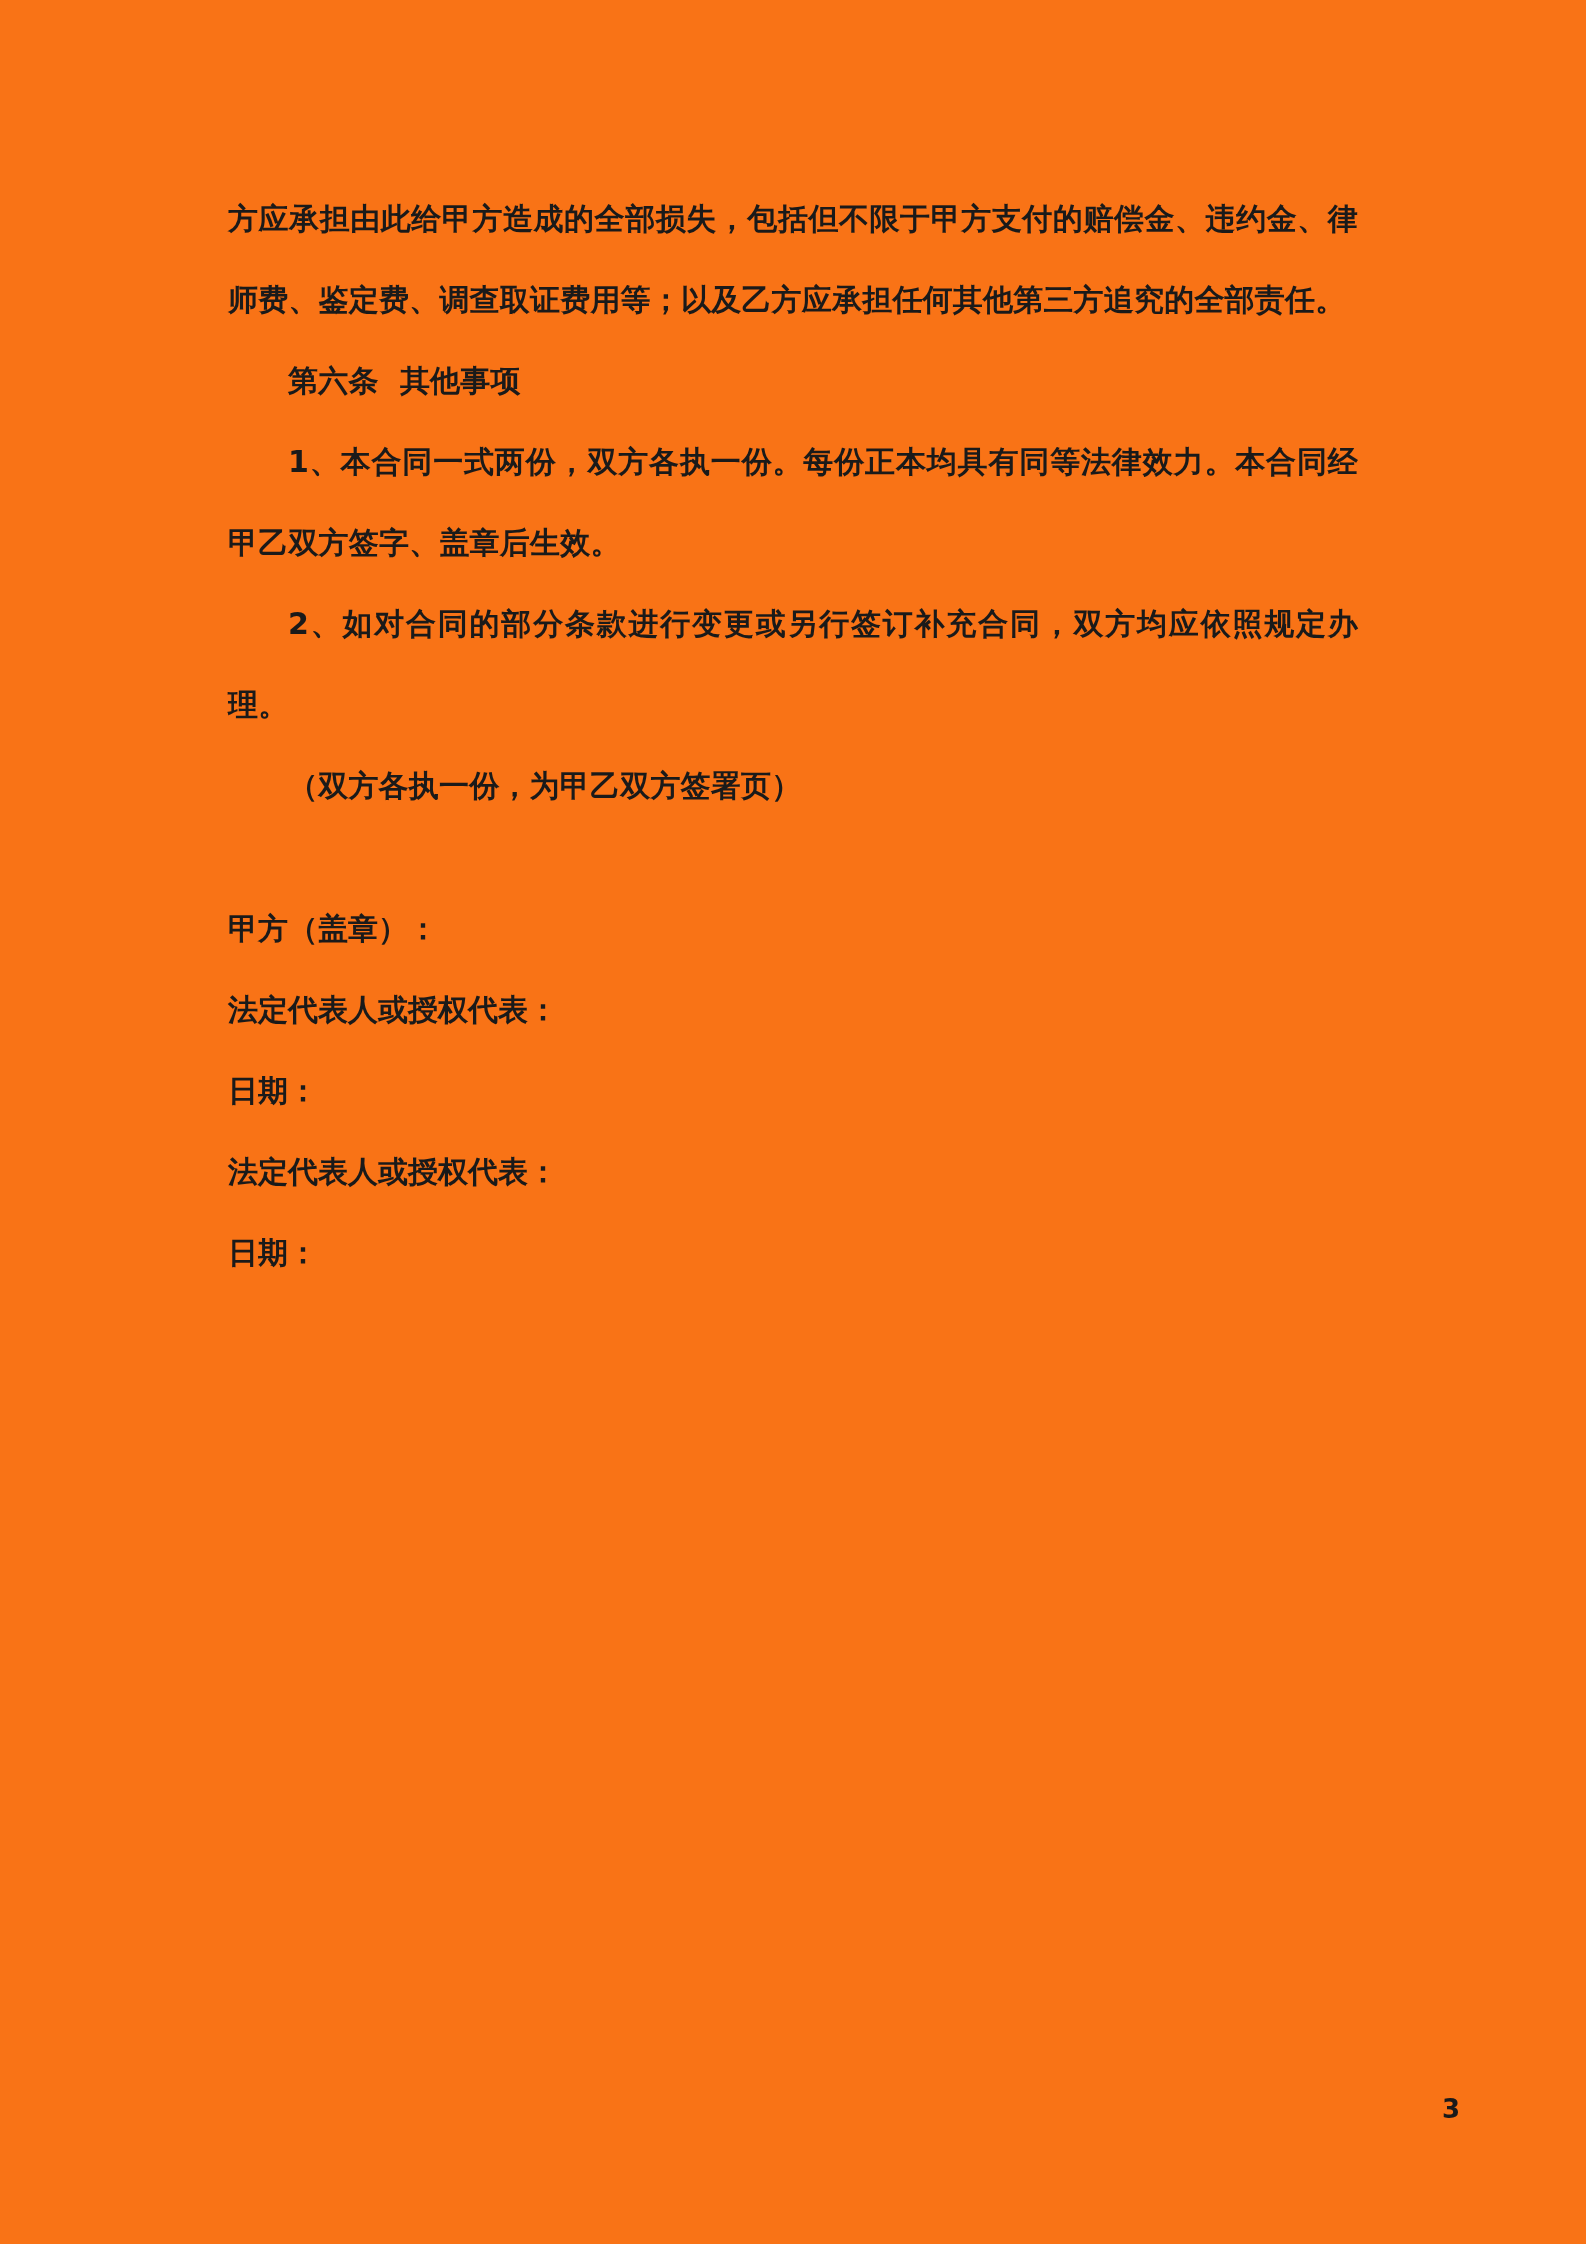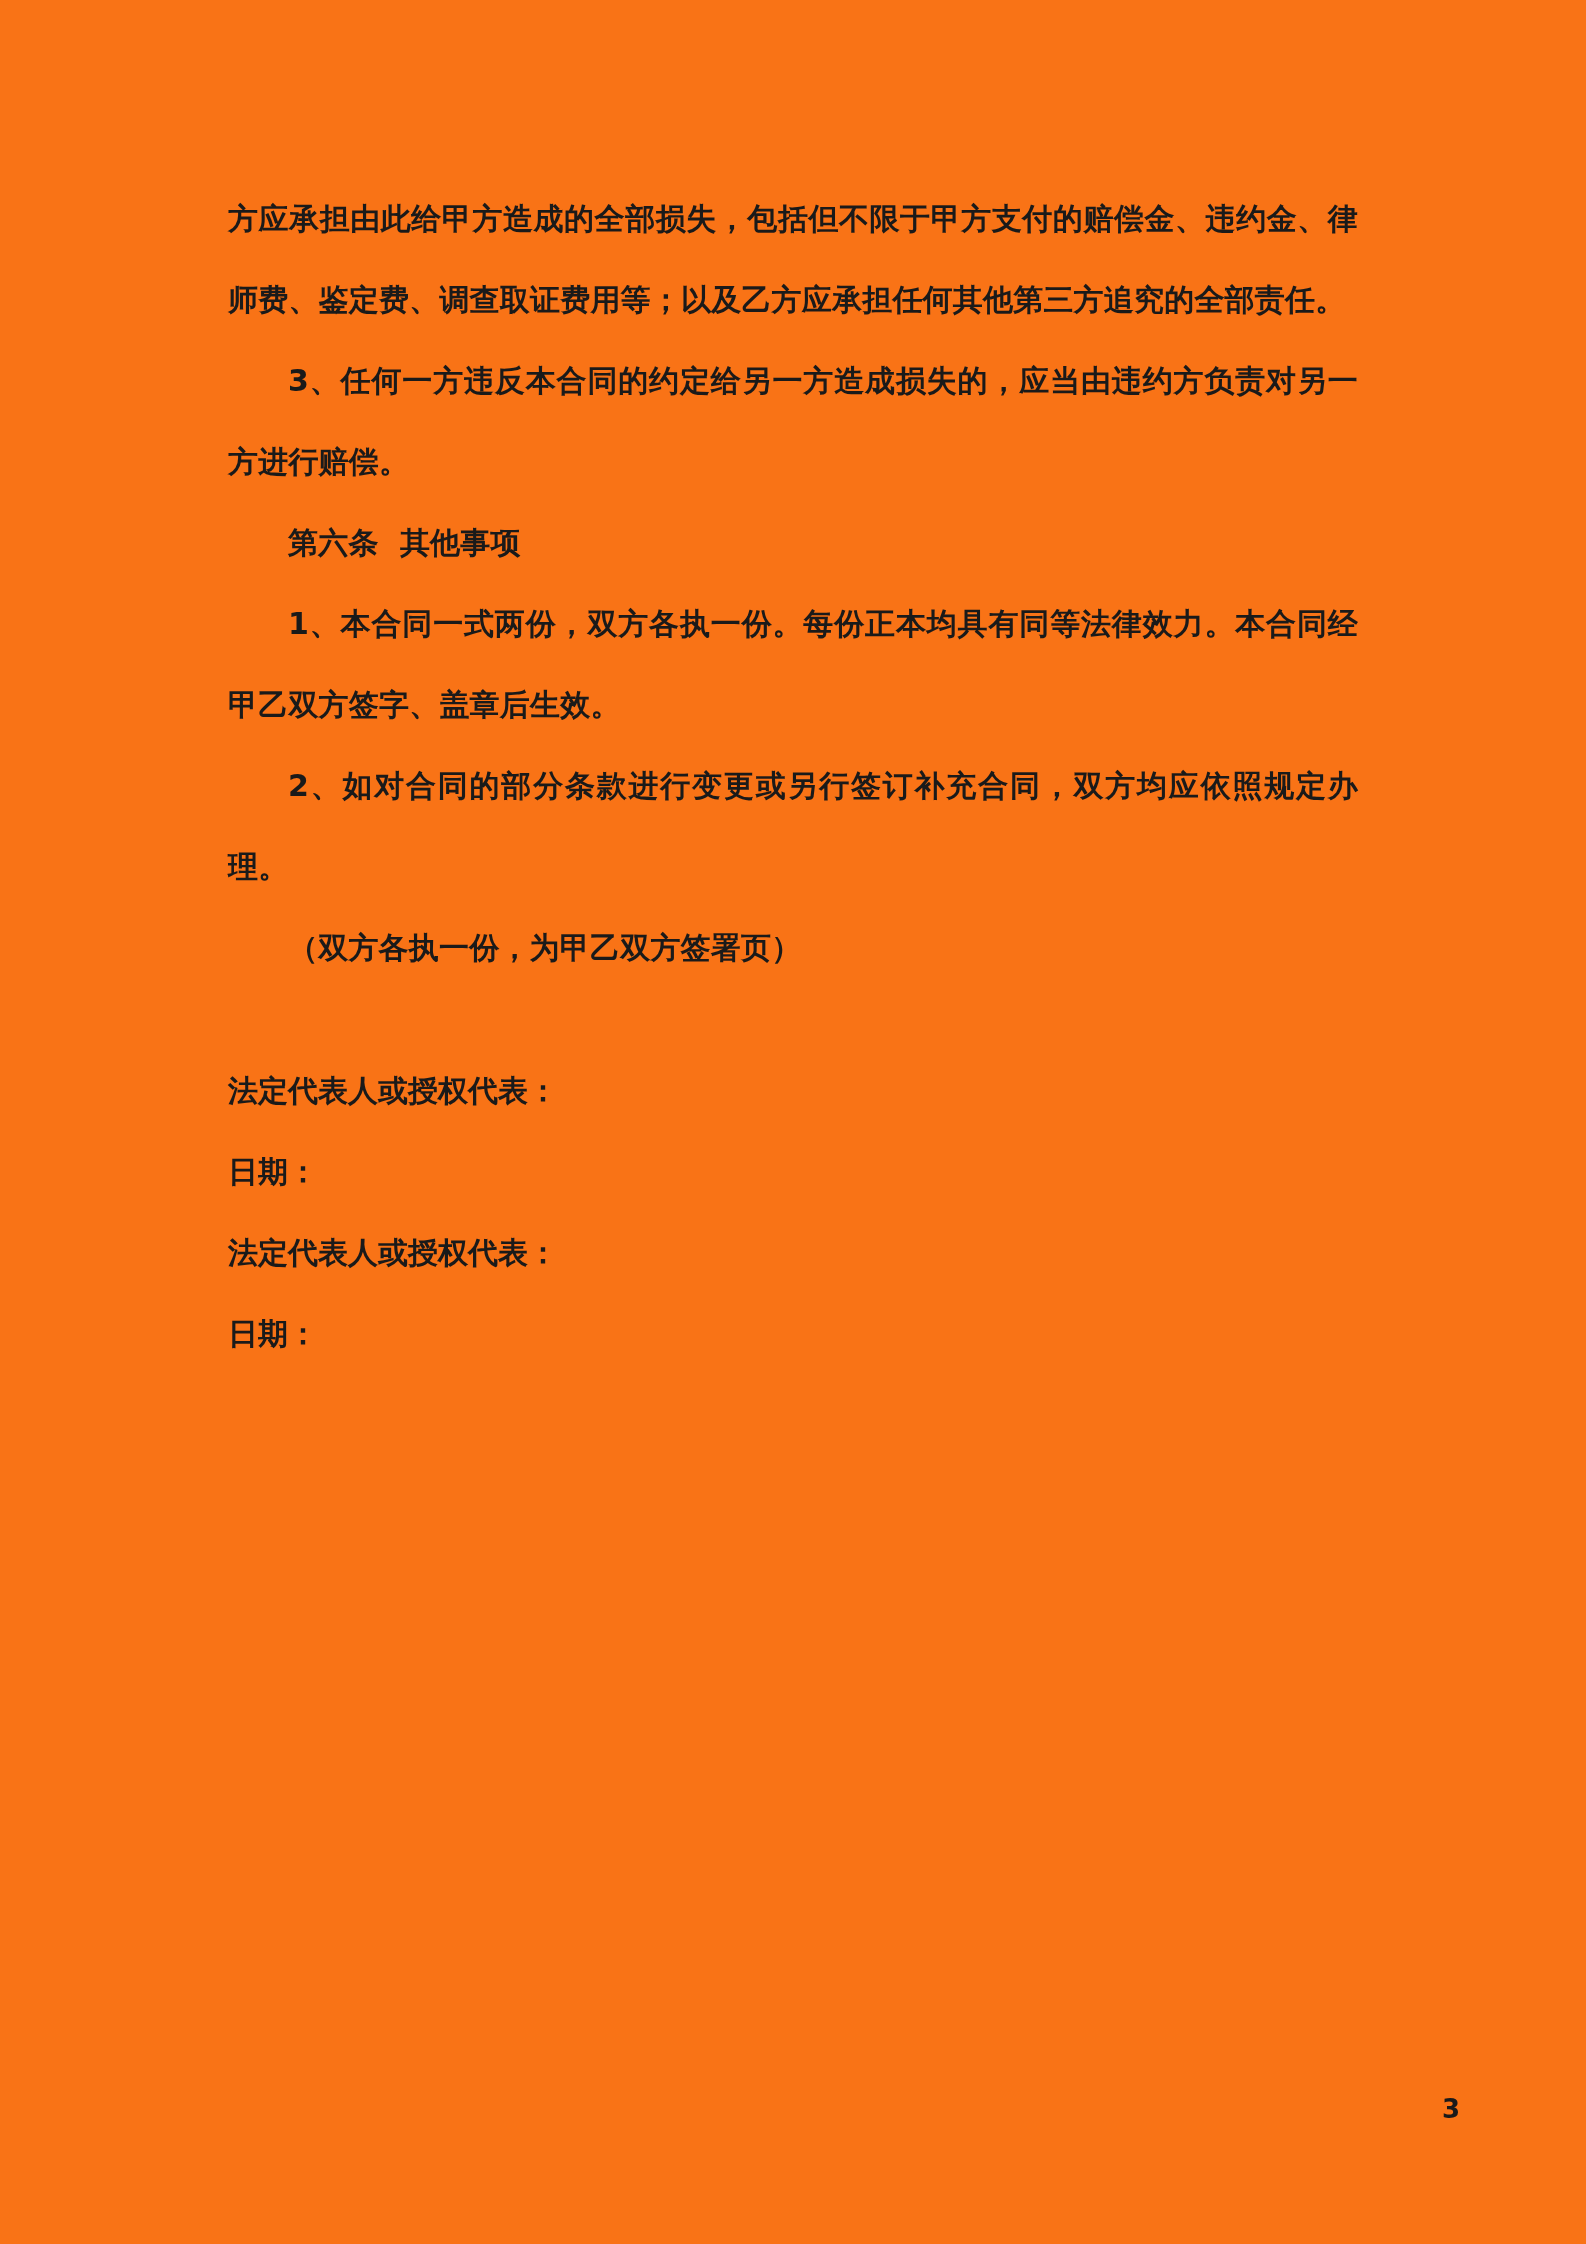--- a/index.html
+++ b/index.html
@@ -58,33 +58,33 @@
   }
 </style>
 </head>
 <body>
 
 <div class="page">
   <div class="content">
 
     <p class="para">方应承担由此给甲方造成的全部损失，包括但不限于甲方支付的赔偿金、违约金、律师费、鉴定费、调查取证费用等；以及乙方应承担任何其他第三方追究的全部责任。</p>
 
-    <p class="para indent">3、任何一方违反本合同的约定给另一方造成损失的，应当由违约方负责对另一方进行赔偿。</p>
 
     <p class="para indent">第六条  其他事项</p>
 
     <p class="para indent">1、本合同一式两份，双方各执一份。每份正本均具有同等法律效力。本合同经甲乙双方签字、盖章后生效。</p>
 
     <p class="para indent">2、如对合同的部分条款进行变更或另行签订补充合同，双方均应依照规定办理。</p>
 
     <p class="para indent">（双方各执一份，为甲乙双方签署页）</p>
 
     <div class="spacer-md"></div>
 
     <div class="sig-block">
+      <p class="sig-line">甲方（盖章）：</p>
       <p class="sig-line">法定代表人或授权代表：</p>
       <p class="sig-line">日期：</p>
       <p class="sig-line">法定代表人或授权代表：</p>
       <p class="sig-line">日期：</p>
     </div>
 
   </div>
 
   <div class="page-number">3</div>
 </div>

